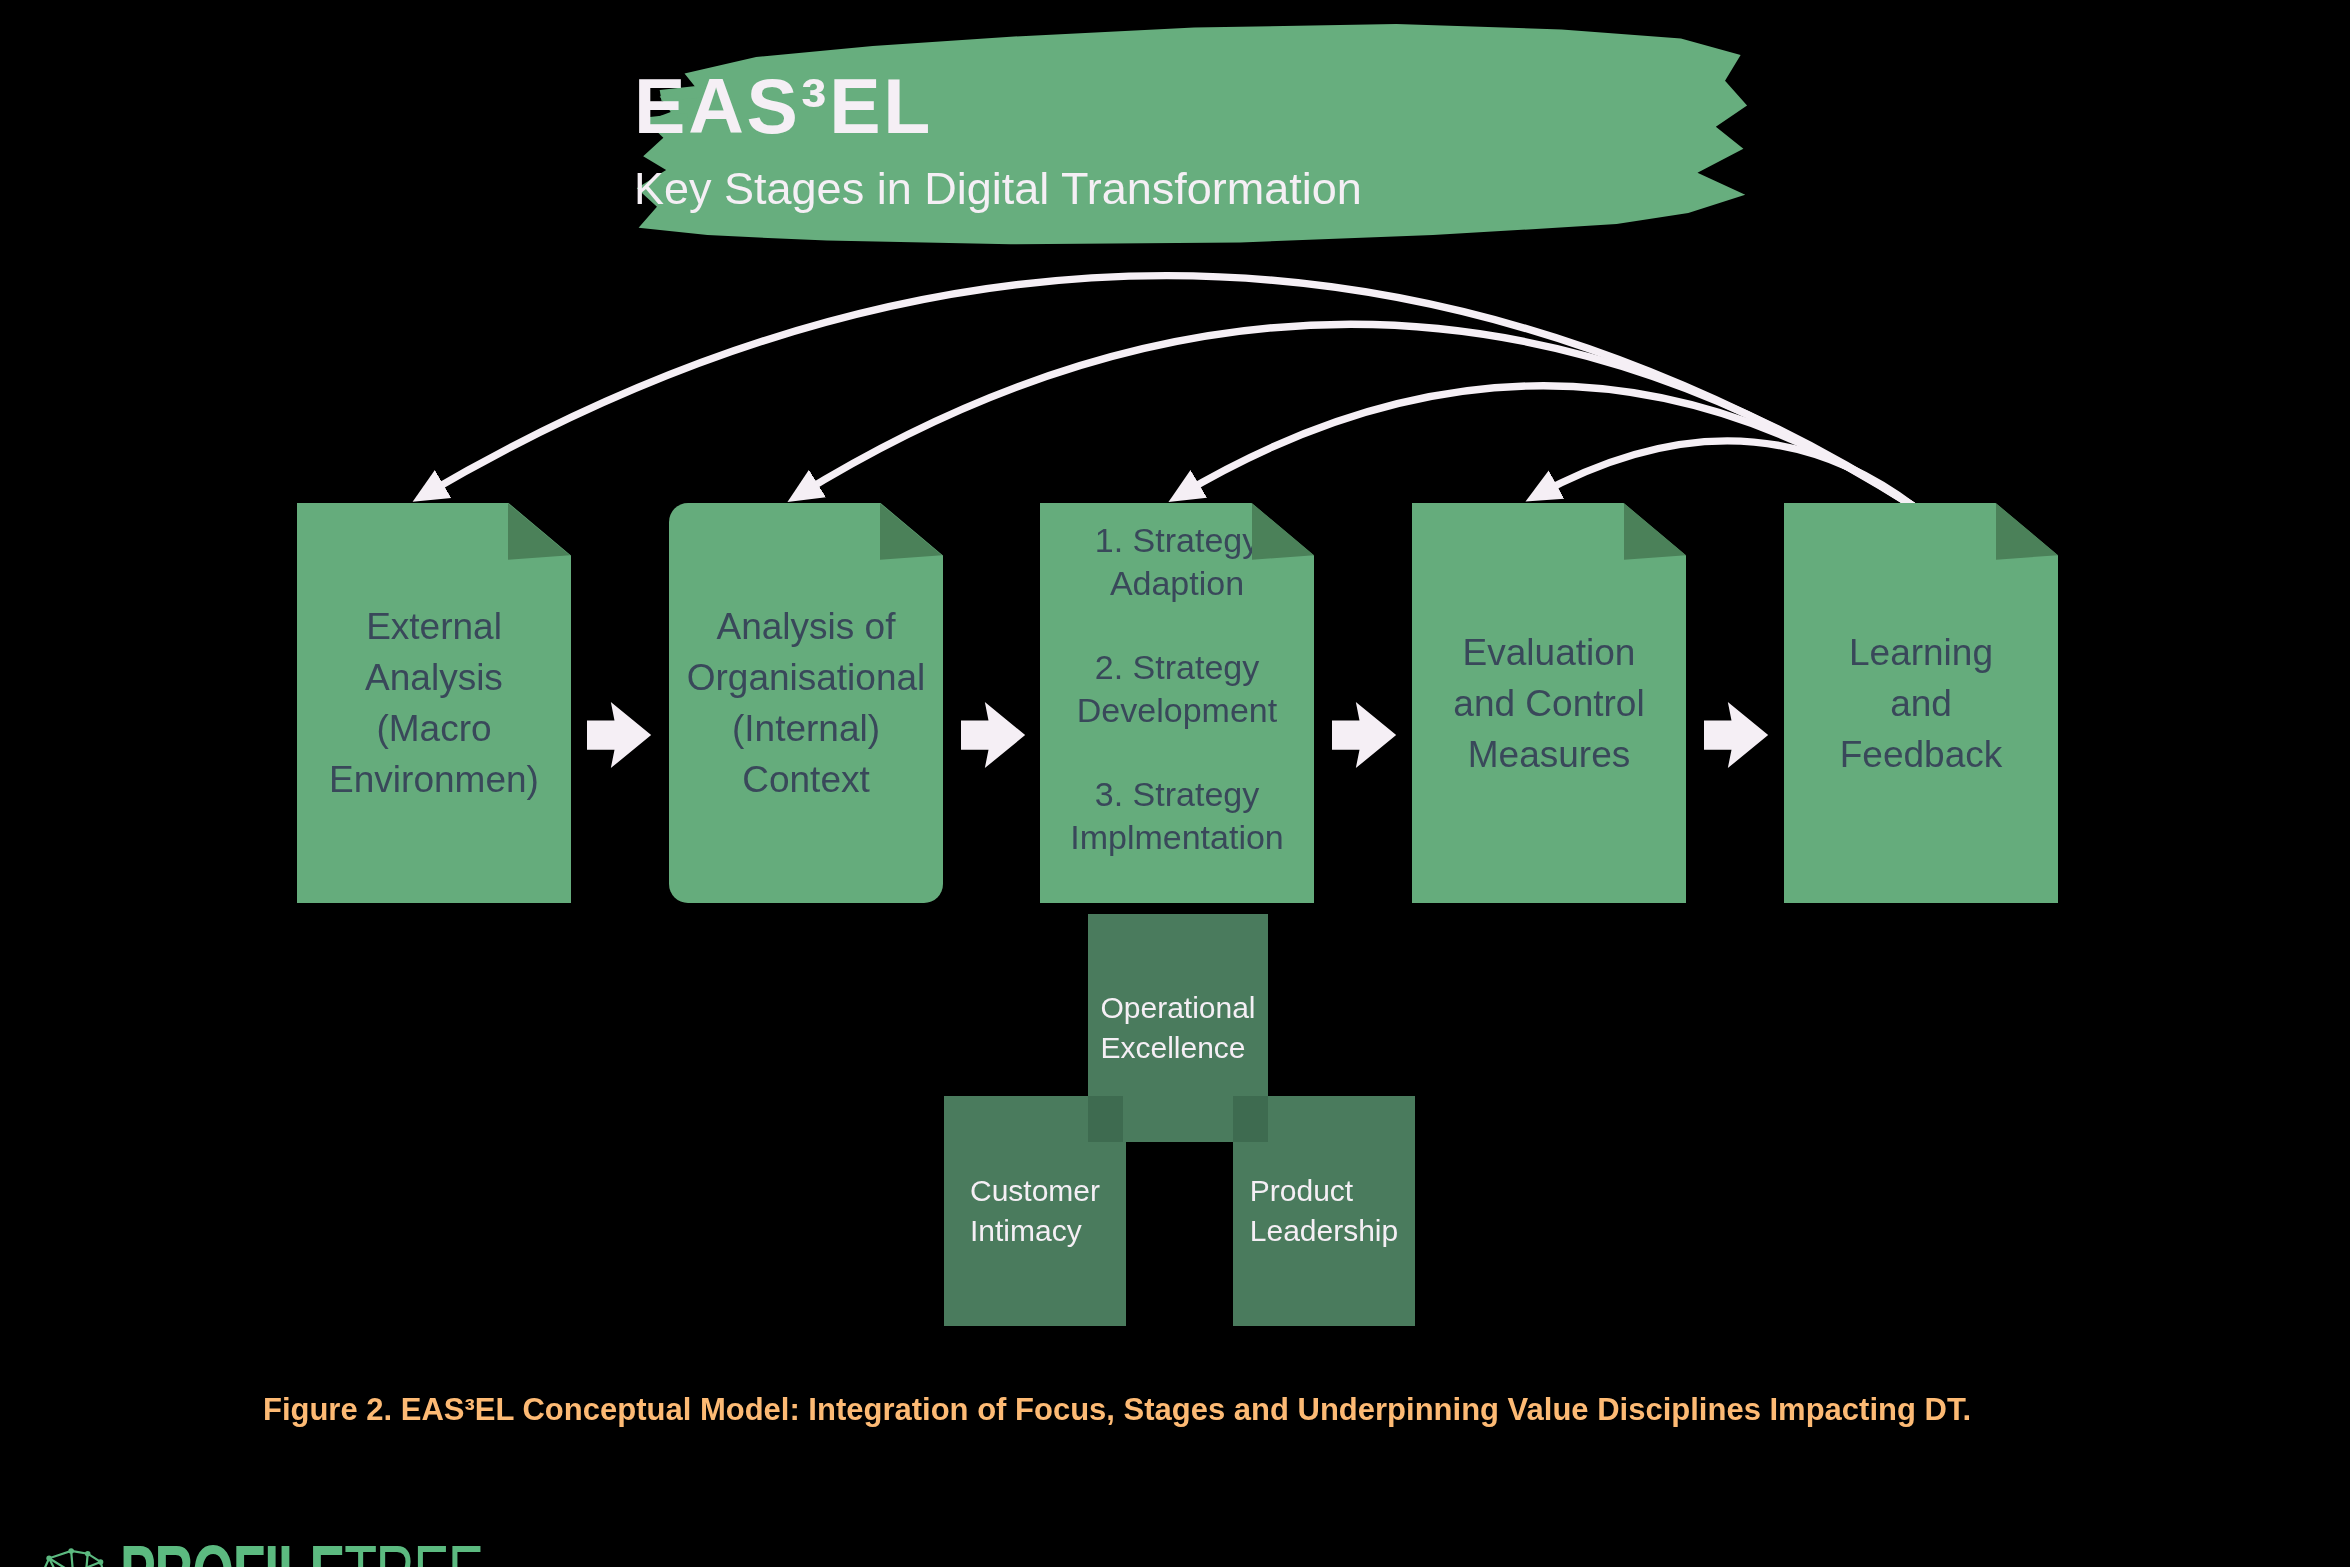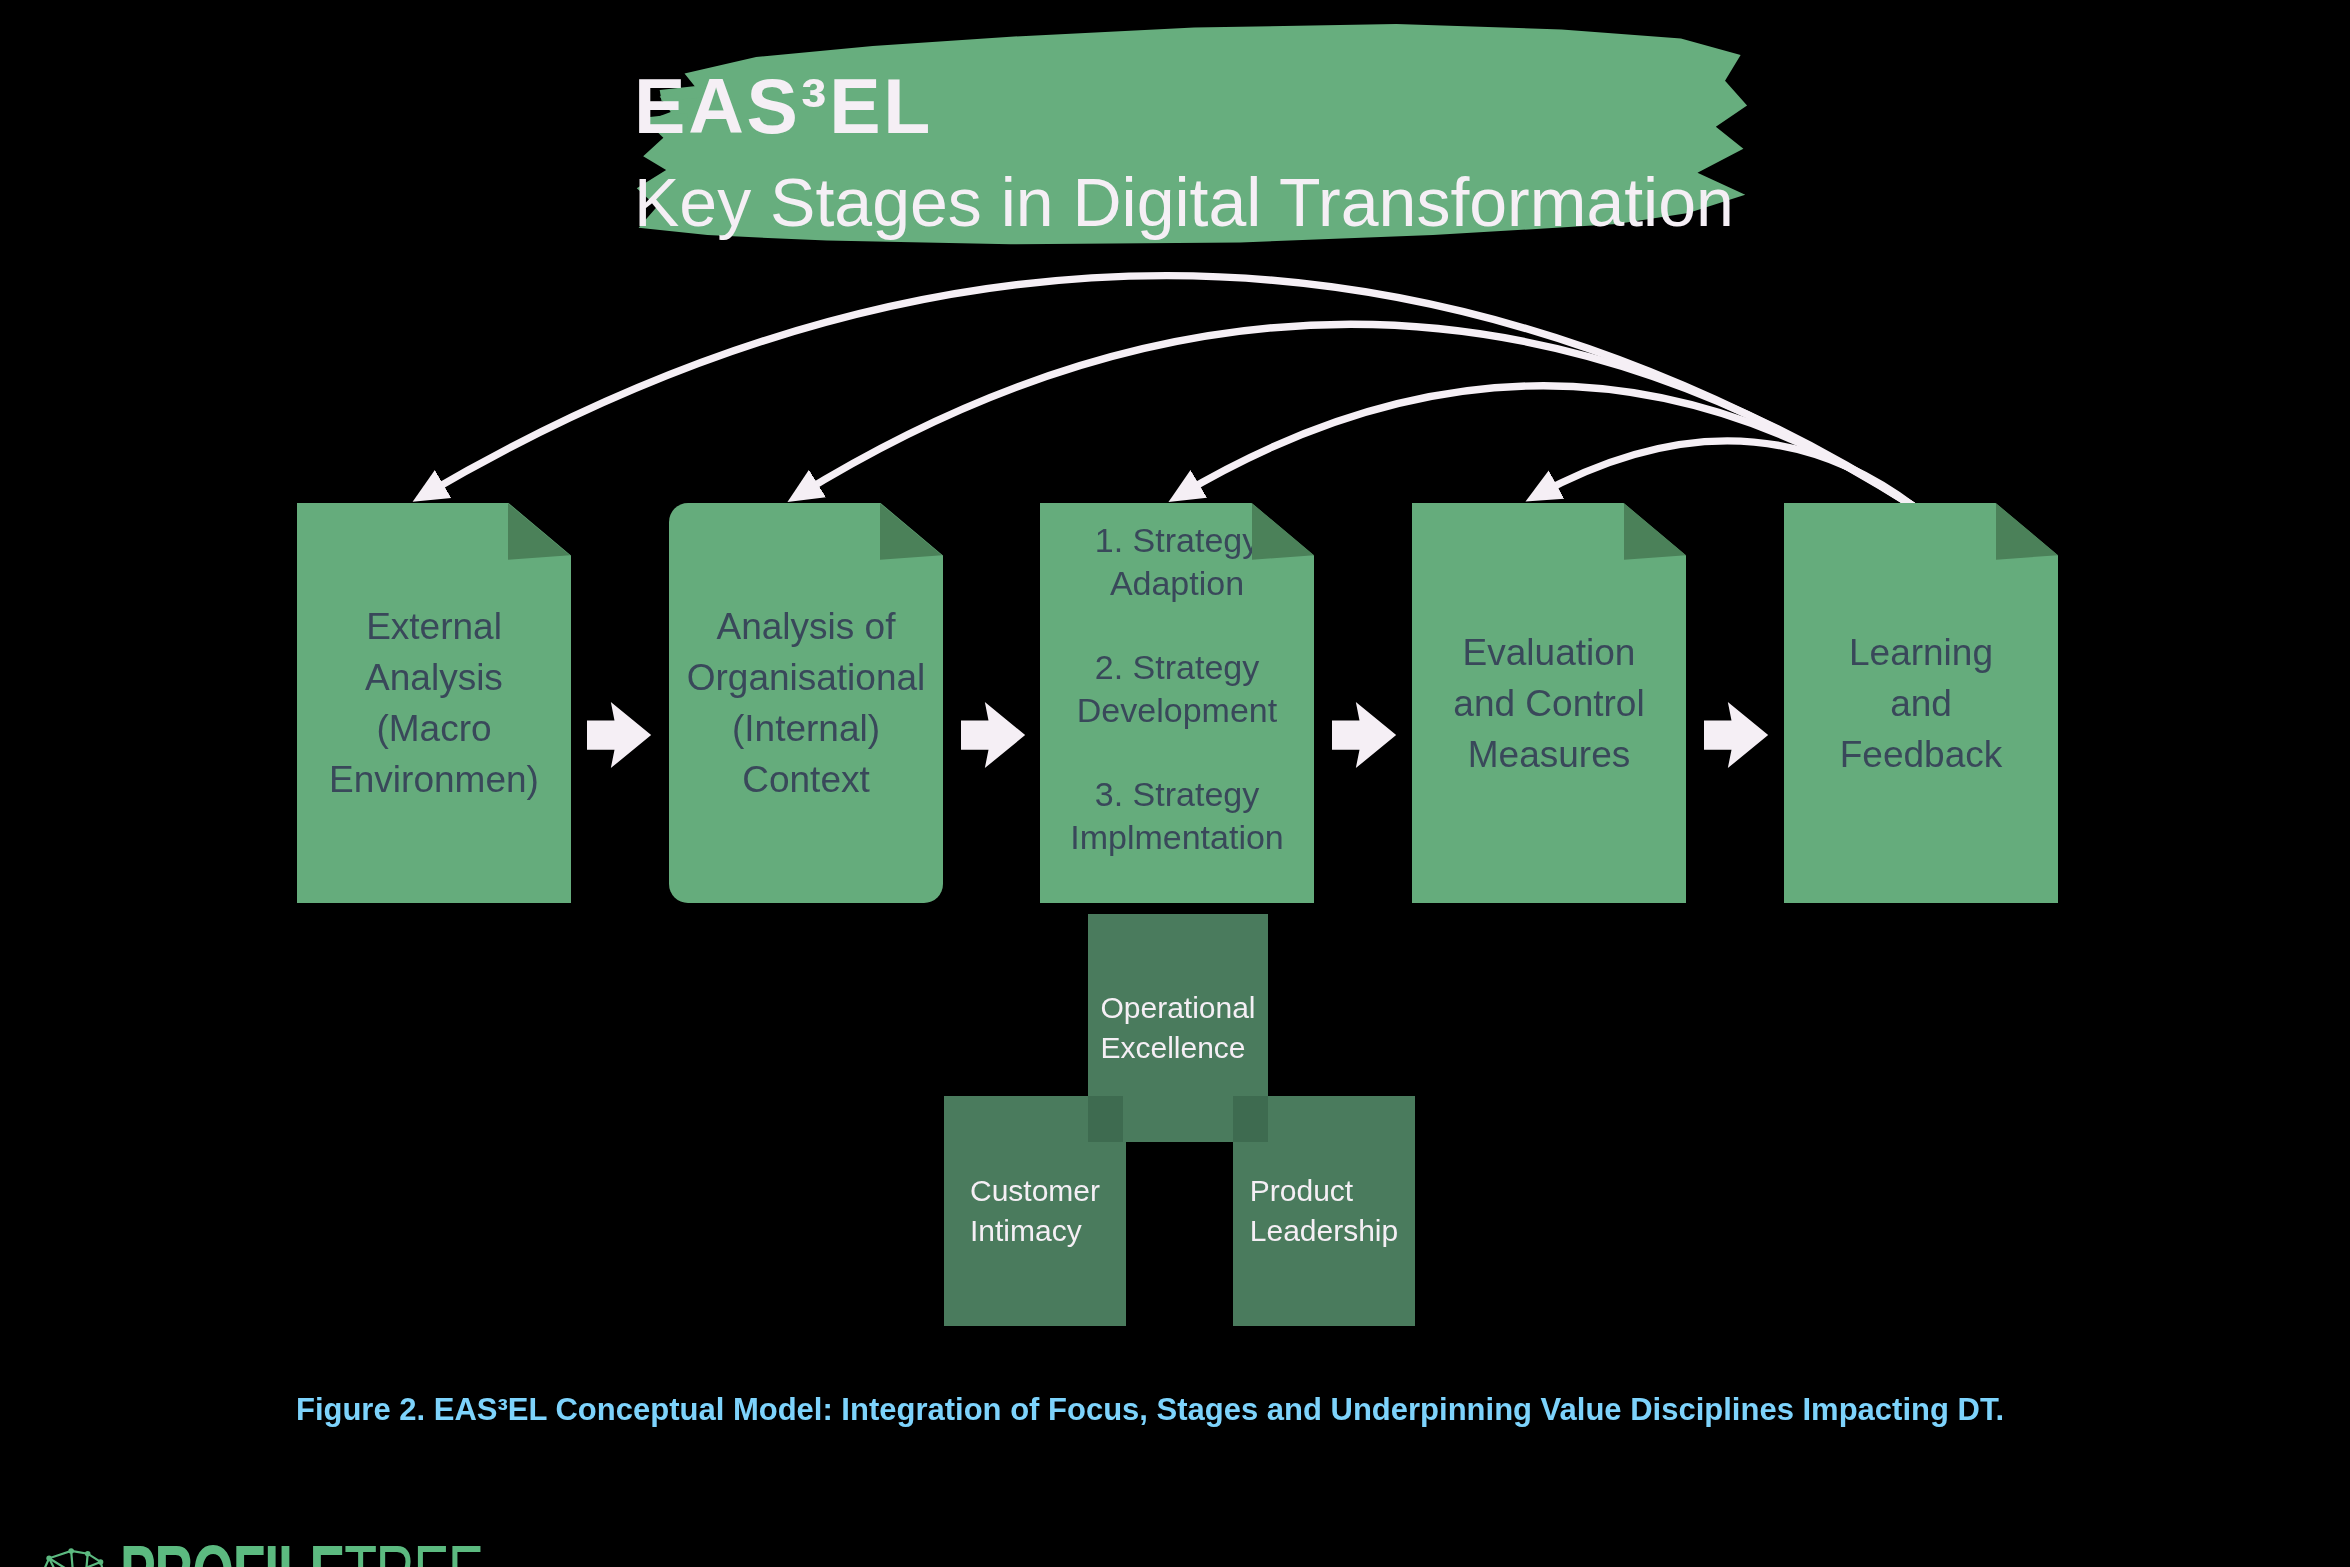--- a/index.html
+++ b/index.html
@@ -13,21 +13,21 @@
   }
   
   .banner { position: absolute; left: 634px; top: 9.2px; width: 1125px; height: 241px; z-index: 3; }
   .banner svg { position: absolute; left: 0; top: 0; }
   .banner-heading {
     position: absolute; left: 0; top: 53px; width: 100%;
     font-size: 77px; font-weight: 700; letter-spacing: 2.8px; color: #F5EFF5;
   }
   .banner-subtitle {
     position: absolute; left: 0; top: 154px; width: 100%;
-    font-size: 68px; font-weight: 400; color: #F5EFF5;
+    font-size: 45px; font-weight: 400; color: #F5EFF5;
   }
   
   .arcs { position: absolute; left: 0; top: 0; z-index: 1; }
   
   .stage {
     position: absolute; top: 503px; width: 274px; height: 400px;
     background: #65AC7C; z-index: 2;
     clip-path: polygon(0 0, 77.2% 0, 100% 13.1%, 100% 100%, 0 100%);
     display: flex; align-items: center; justify-content: center;
   }
@@ -64,21 +64,21 @@
   .disc-label {
     white-space: pre-line; text-align: left;
     color: #F5EFF5; font-size: 30px; line-height: 40px; font-weight: 400;
   }
   .overlap { position: absolute; background: #3E6B50; z-index: 3; }
   .overlap-left  { left: 1088px; top: 1096px; width: 35px; height: 46px; }
   .overlap-right { left: 1233px; top: 1096px; width: 35px; height: 46px; }
   
   .caption {
     position: absolute; left: 0; top: 1392px; width: 2234px;
-    text-align: center; color: #7dd3fc; font-size: 31px; font-weight: 700; margin-left: 33px;
+    text-align: center; color: #fdba74; font-size: 31px; font-weight: 700;
   }
   
   .logo { position: absolute; left: 39px; top: 1528px; display: flex; align-items: flex-end; z-index: 2; }
   .logo-icon { display: block; }
   .wordmark {
     margin-left: 13px; font-size: 79px; color: #5CBA80;
     transform: scaleX(0.68); transform-origin: left center;
     letter-spacing: -1.8px; white-space: nowrap;
   }
   .wordmark .bold  { font-weight: 700; }

